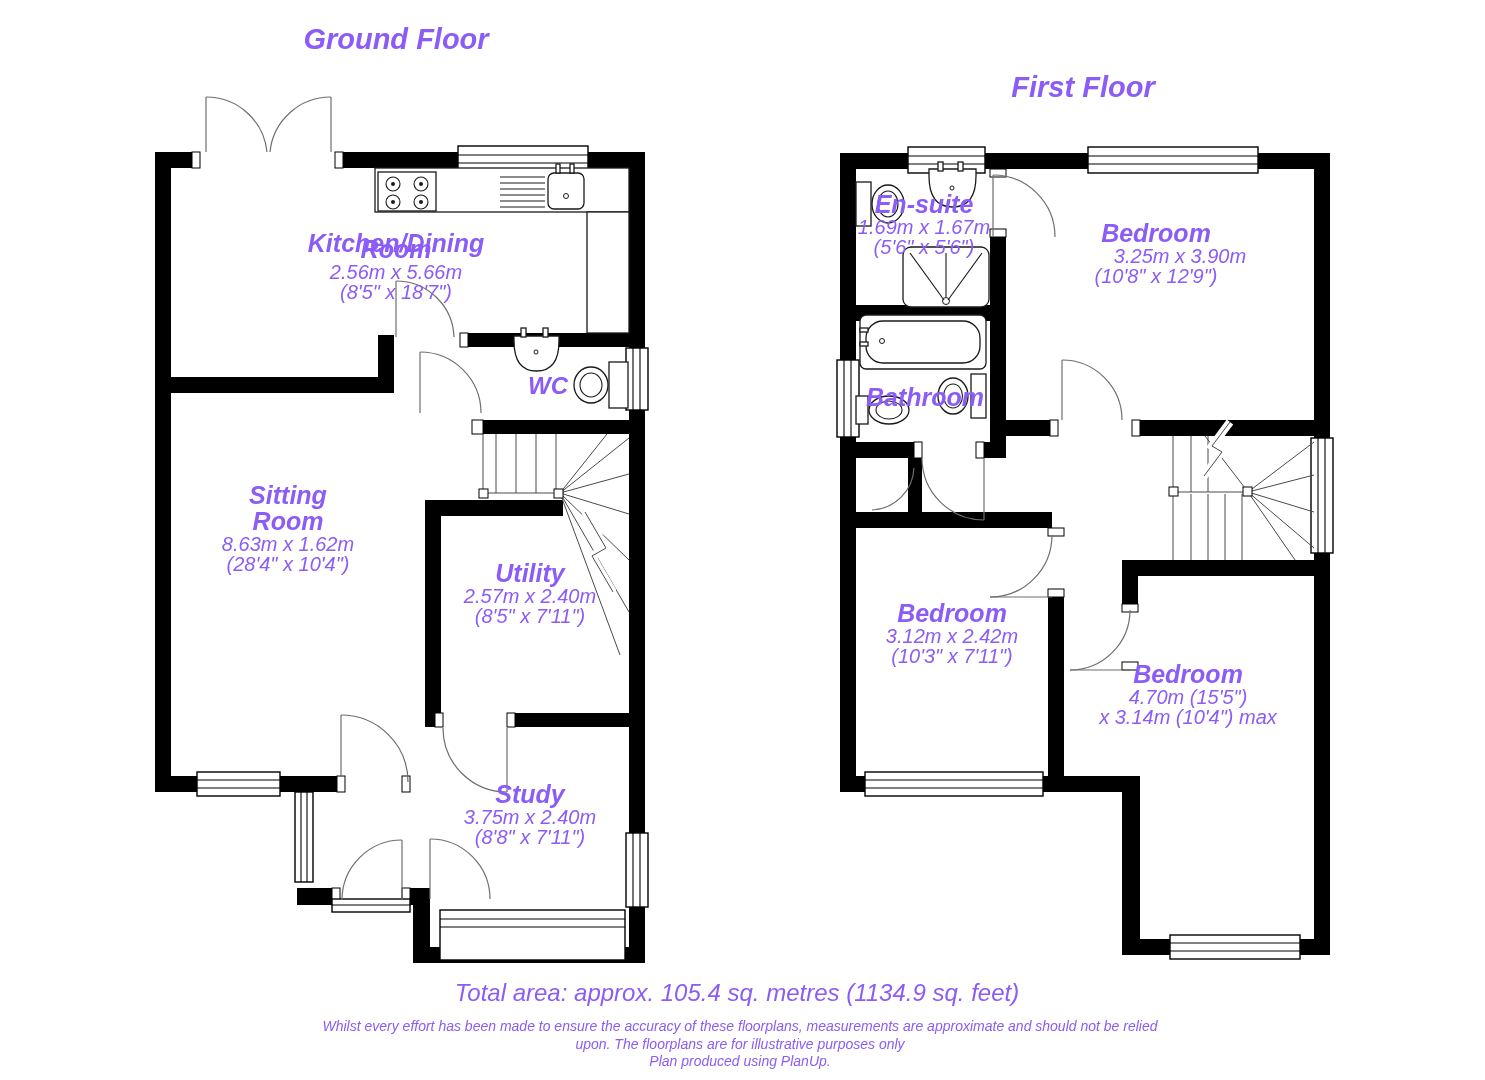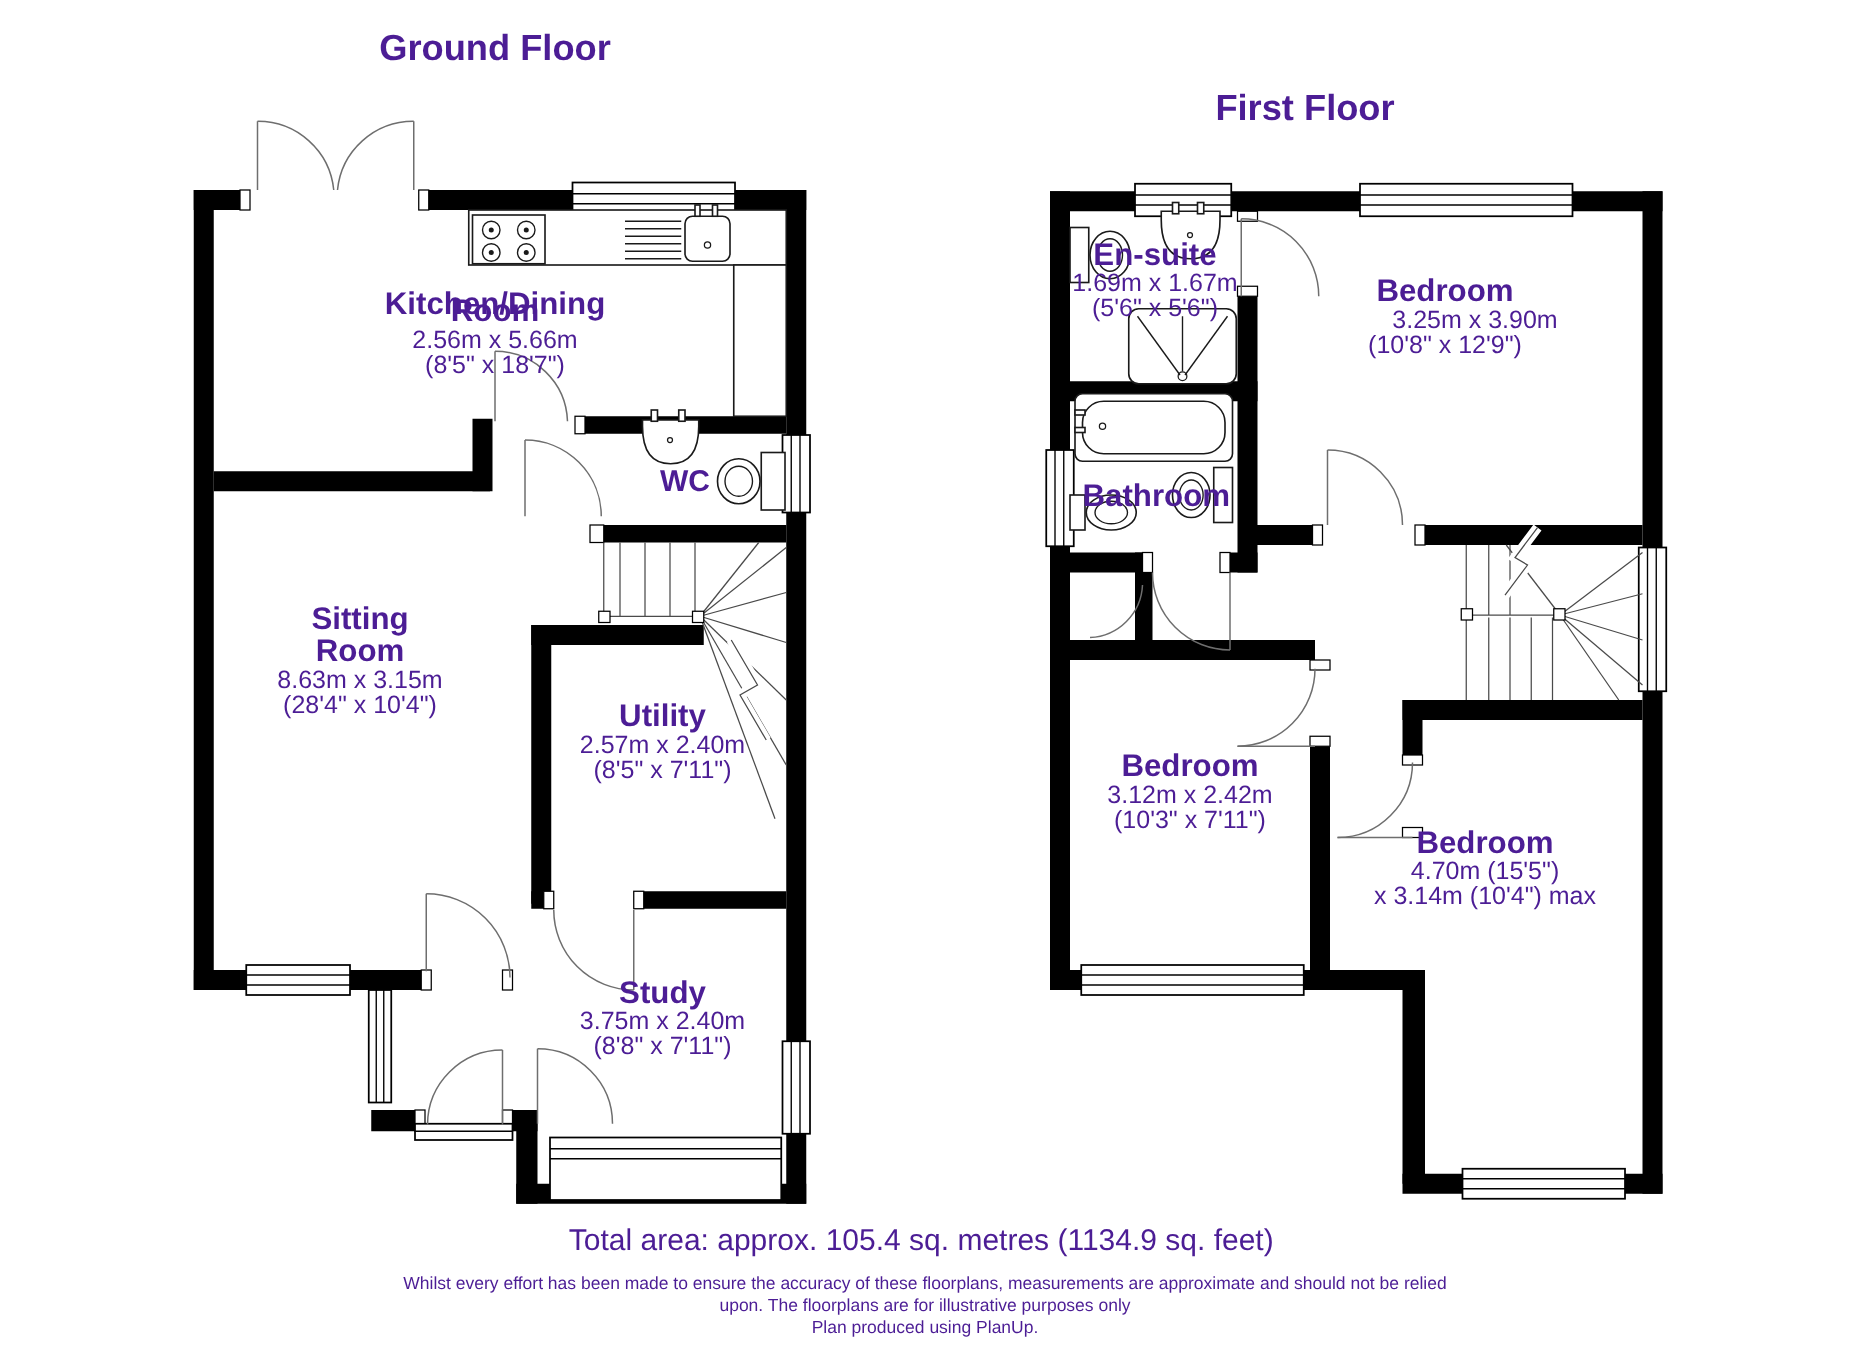--- a/index.html
+++ b/index.html
@@ -1,16 +1,16 @@
 <!DOCTYPE html>
 <html><head>
 <meta charset="utf-8">
 <style>
   html,body{margin:0;padding:0;width:1485px;height:1080px;background:#fff;overflow:hidden;}
-  #canvas{position:relative;width:1485px;height:944px;background:#fff;font-family:"Liberation Sans",sans-serif;color:#4c1d95;}
+  #canvas{position:relative;width:1485px;height:944px;background:#fff;font-family:"Liberation Sans",sans-serif;color:#8b5cf6;font-style:italic;}
   #plan-svg{position:absolute;left:0;top:0;}
   .lbl{position:absolute;transform:translateX(-50%);white-space:nowrap;text-align:center;line-height:1.05;}
   .t-title{font-size:29px;font-weight:bold;}
   .t-room{font-size:25px;font-weight:bold;}
   .t-dim{font-size:20px;}
   .t-wc{font-size:24px;font-weight:bold;}
   .t-total{font-size:24px;}
   .t-disc{font-size:14px;}
   
   .w{fill:#000;stroke:none;}
@@ -342,32 +342,32 @@
     </g>
     <g>
       <rect class="fix" x="856" y="396" width="12" height="28"></rect>
       <ellipse class="fix" cx="889" cy="410" rx="20" ry="14"></ellipse>
       <ellipse class="fixl" cx="889" cy="410" rx="13" ry="9"></ellipse>
     </g>
   </g>
 </svg>
 
   <div class="lbl t-title" style="left:396px;top:24px;">Ground Floor</div>
-  <div class="lbl t-title" style="left:1044px;top:72px;">First Floor</div>
+  <div class="lbl t-title" style="left:1083px;top:72px;">First Floor</div>
 
   <div class="lbl t-room" style="left:396px;top:210px;margin-top:20px;">Kitchen/Dining</div>
   <div class="lbl t-room" style="left:396px;top:236px;">Room</div>
   <div class="lbl t-dim" style="left:396px;top:262px;">2.56m x 5.66m</div>
   <div class="lbl t-dim" style="left:396px;top:282px;">(8'5" x 18'7")</div>
 
   <div class="lbl t-wc" style="left:548px;top:373px;">WC</div>
 
   <div class="lbl t-room" style="left:288px;top:482px;">Sitting</div>
   <div class="lbl t-room" style="left:288px;top:508px;">Room</div>
-  <div class="lbl t-dim" style="left:288px;top:534px;">8.63m x 3.15m</div>
+  <div class="lbl t-dim" style="left:288px;top:534px;">8.63m x 1.62m</div>
   <div class="lbl t-dim" style="left:288px;top:554px;">(28'4" x 10'4")</div>
 
   <div class="lbl t-room" style="left:530px;top:560px;">Utility</div>
   <div class="lbl t-dim" style="left:530px;top:586px;">2.57m x 2.40m</div>
   <div class="lbl t-dim" style="left:530px;top:606px;">(8'5" x 7'11")</div>
 
   <div class="lbl t-room" style="left:530px;top:781px;">Study</div>
   <div class="lbl t-dim" style="left:530px;top:807px;">3.75m x 2.40m</div>
   <div class="lbl t-dim" style="left:530px;top:827px;">(8'8" x 7'11")</div>
 

